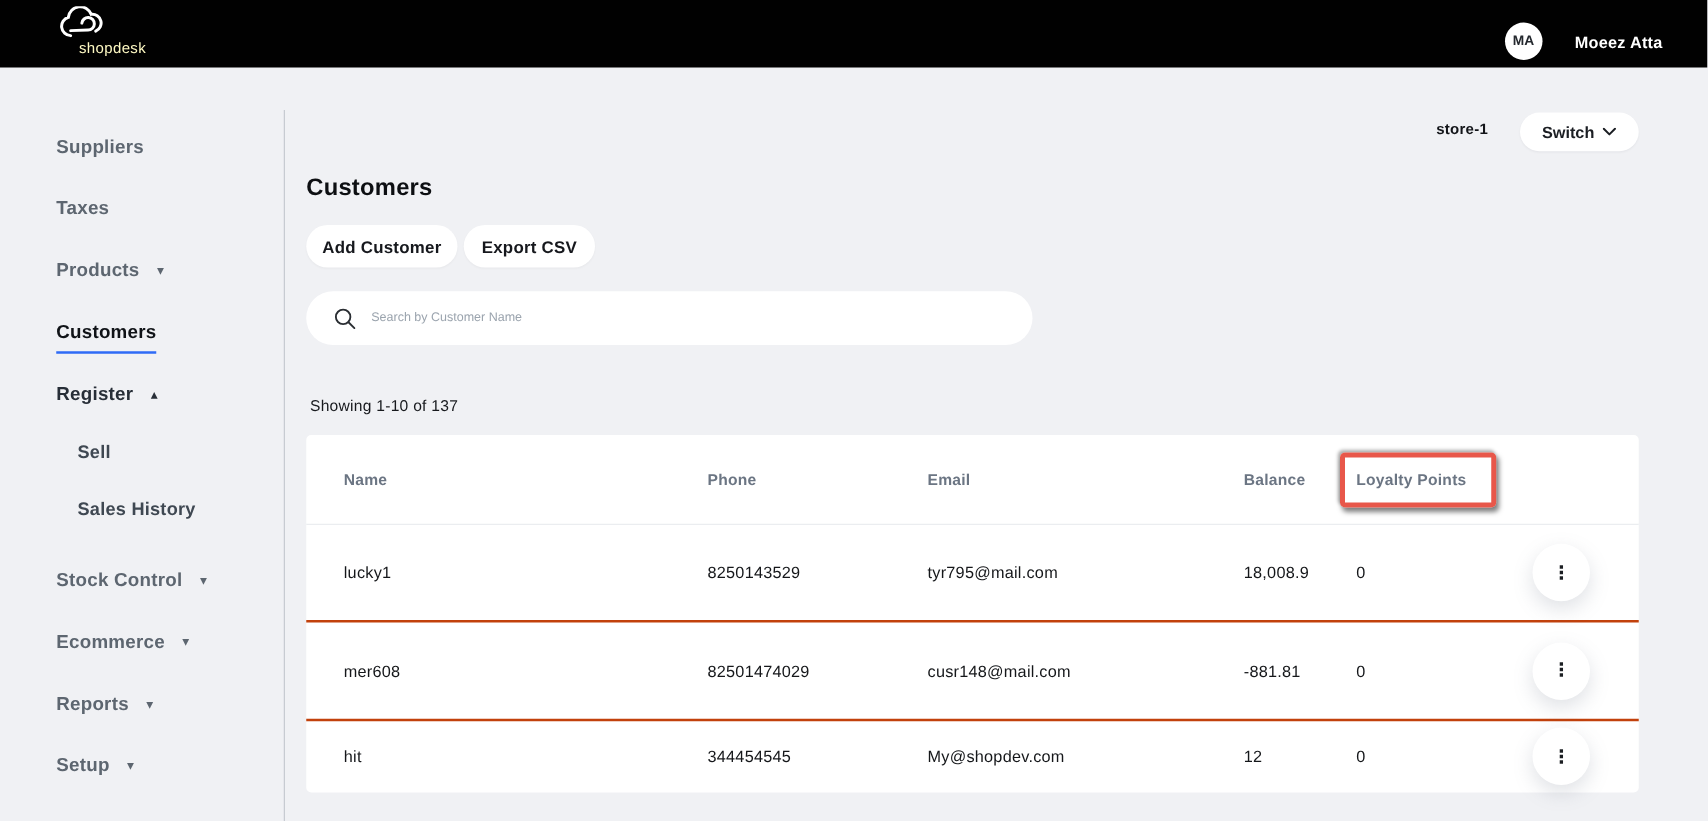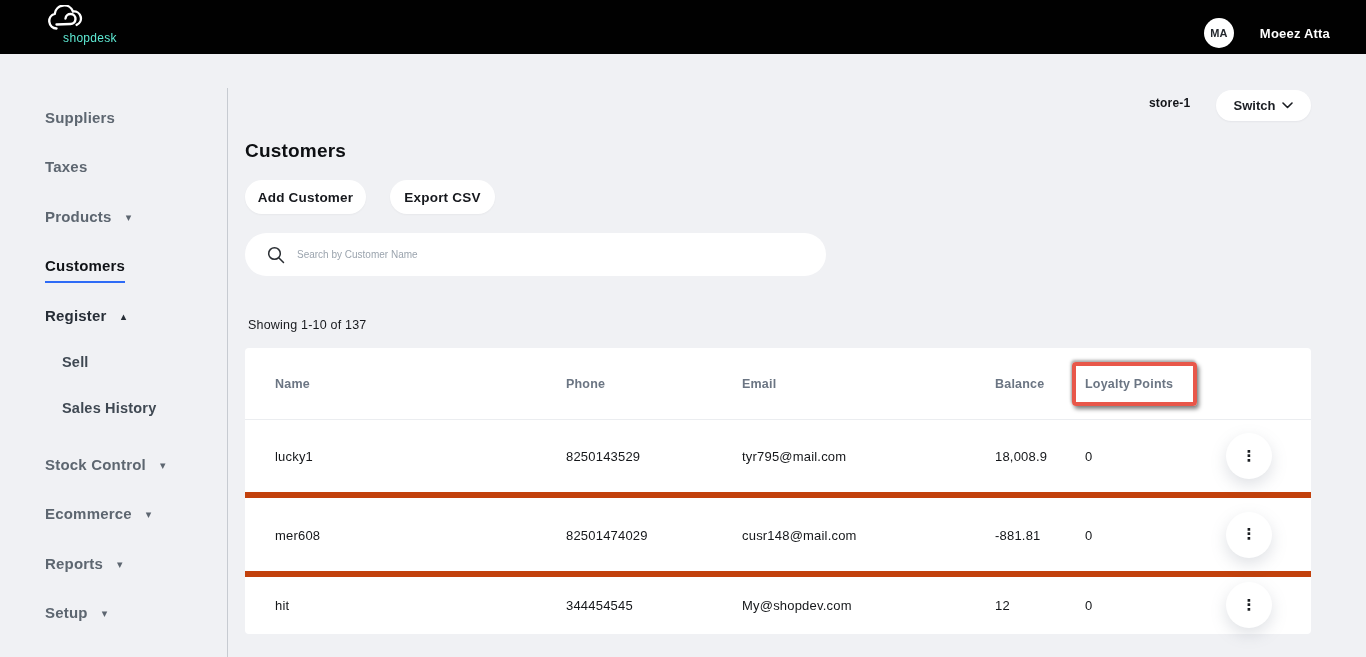--- a/index.html
+++ b/index.html
@@ -3,21 +3,21 @@
 <meta charset="utf-8">
 <style>
   * { margin:0; padding:0; box-sizing:border-box; }
   html,body { width:1366px; height:657px; overflow:hidden; }
   body { font-family:"Liberation Sans", "DejaVu Sans", sans-serif; background:#f0f1f4; position:relative; }
   .screen { position:absolute; inset:0; width:1366px; height:657px; }
 
   
   .topbar { position:absolute; left:0; top:0; width:1366px; height:54px; background:#010101; }
   .logo { position:absolute; left:37px; top:5px; width:58px; display:flex; flex-direction:column; align-items:center; cursor:pointer; }
-  .logo-text { color:#5eead4; font-size:12px; letter-spacing:.3px; margin-top:0px;margin-left:48px; }
+  .logo-text { color:#fef9c3; font-size:12px; letter-spacing:.3px; margin-top:0px;margin-left:48px; }
   .user-menu { position:absolute; right:36px; top:0; height:66px; display:flex; align-items:center; gap:26px; cursor:pointer; }
   .avatar { width:30px; height:30px; border-radius:50%; background:#fff; display:flex; align-items:center; justify-content:center; font-size:11px; font-weight:bold; color:#24282e; }
   .user-name { color:#fff; font-size:13px; font-weight:bold; letter-spacing:.2px; }
 
   
   .sidebar-divider { position:absolute; left:227px; top:88px; bottom:0; width:1px; background:#c7cbd1; }
   .si { position:absolute; left:45px; font-size:15px; font-weight:bold; color:#5d6670; letter-spacing:.2px; line-height:22px; cursor:pointer; white-space:nowrap; }
   .si.sub { left:62px; font-size:14.5px; color:#3f4852; }
   .si.active { color:#101317; }
   .si.expanded { color:#272e37; }
@@ -25,34 +25,34 @@
   .active-underline { position:absolute; left:45px; top:281px; width:80px; height:2px; background:#2e6bf6; }
 
   
   .store-name { position:absolute; left:1149px; top:96px; font-size:12px; font-weight:bold; color:#131519; letter-spacing:.2px; }
   .switch-btn { position:absolute; left:1216px; top:90px; width:95px; height:31px; background:#fff; border:none; border-radius:16px; display:flex; align-items:center; justify-content:center; gap:7px; font-size:13px; font-weight:600; color:#1b1e23; cursor:pointer; box-shadow:0 1px 2px rgba(20,25,35,.05); font-family:inherit; }
 
   
   .page-title { position:absolute; left:245px; top:140px; font-size:19px; font-weight:800; color:#0d0f12; letter-spacing:.2px; }
   .pill-btn { position:absolute; top:180px; height:34px; background:#fff; border:none; border-radius:17px; font-size:13.5px; font-weight:bold; color:#16181d; letter-spacing:.2px; cursor:pointer; box-shadow:0 1px 2px rgba(20,25,35,.04); font-family:inherit; }
   .btn-add { left:245px; width:121px; }
-  .btn-export { left:390px; width:105px; }
+  .btn-export { left:371px; width:105px; }
 
   
   .search-wrap { position:absolute; left:245px; top:233px; width:581px; height:43px; background:#fff; border-radius:22px; display:flex; align-items:center; padding-left:22px; gap:12px; }
   .search-input { border:none; outline:none; flex:1; height:100%; font-size:10px; color:#2a2e33; background:transparent; font-family:inherit; }
   .search-input::placeholder { color:#9ba4ae; }
   .search-btn { position:absolute; left:862px; top:233px; width:103px; height:43px; background:#1c6bf2; color:#fff; border:none; border-radius:22px; font-size:14px; font-weight:bold; letter-spacing:.3px; cursor:pointer; font-family:inherit; }
 
   .showing { position:absolute; left:248px; top:318px; font-size:12.5px; color:#17191d; letter-spacing:.2px; }
 
   
   .table { position:absolute; left:245px; top:348px; width:1066px; height:286px; background:#fff; border-radius:4px; }
   .thead { position:relative; height:72px; border-bottom:1px solid #ebedf0; }
-  .trow { position:relative; border-bottom:6px solid #c2410c; }
+  .trow { position:relative; border-bottom:2px solid #c2410c; }
   .trow.r1 { height:78px; }
   .trow.r2 { height:79px; }
   .trow.r3 { height:56px; border-bottom:none; }
   .c { position:absolute; top:50%; transform:translateY(-50%); font-size:13px; color:#15171a; letter-spacing:.2px; white-space:nowrap; }
   .thead .c { font-size:12.5px; font-weight:bold; color:#6b7583; }
   .col-name { left:30px; }
   .col-phone { left:321px; }
   .col-email { left:497px; }
   .col-balance { left:750px; }
   .col-loyalty { left:840px; }

